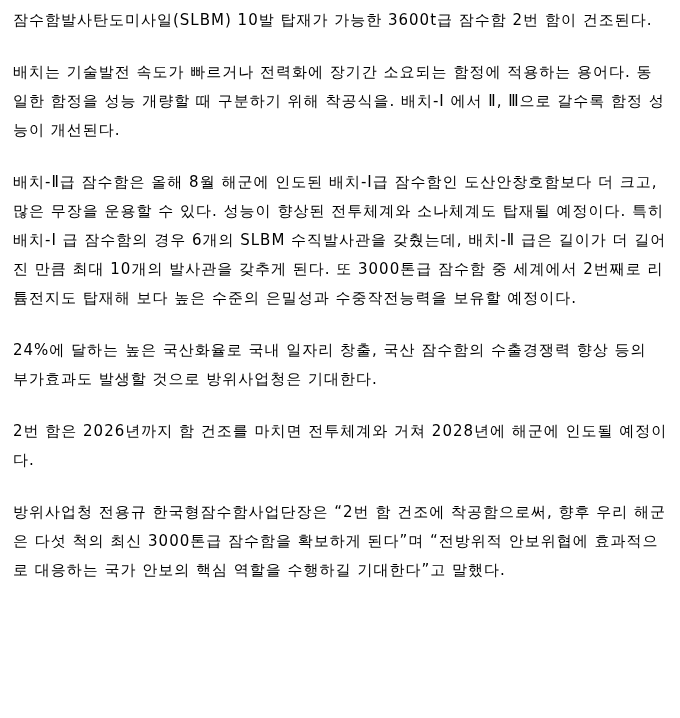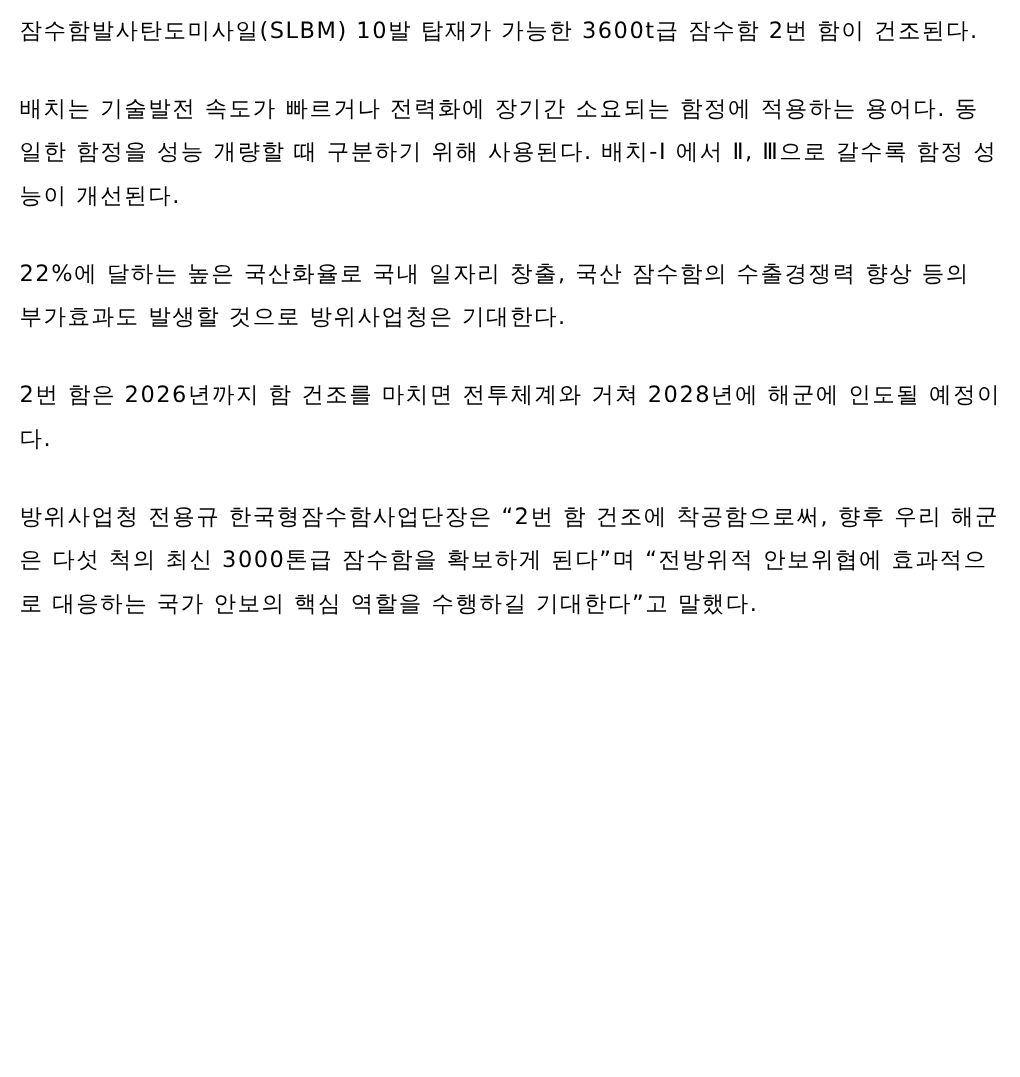--- a/index.html
+++ b/index.html
@@ -26,17 +26,18 @@
     overflow-wrap: break-word;
     text-align: left;
     white-space: normal;
   }
 </style>
 </head>
 <body>
 
 <main data-name="article-body">
   <p data-name="article-paragraph-1">잠수함발사탄도미사일(SLBM) 10발 탑재가 가능한 3600t급 잠수함 2번 함이 건조된다.</p>
-  <p data-name="article-paragraph-3">배치는 기술발전 속도가 빠르거나 전력화에 장기간 소요되는 함정에 적용하는 용어다. 동일한 함정을 성능 개량할 때 구분하기 위해 사용된다. 배치-Ⅰ 에서 Ⅱ, Ⅲ으로 갈수록 함정 성능이 개선된다.</p>
-  <p data-name="article-paragraph-6">22%에 달하는 높은 국산화율로 국내 일자리 창출, 국산 잠수함의 수출경쟁력 향상 등의 부가효과도 발생할 것으로 방위사업청은 기대한다.</p>
+  <p data-name="article-paragraph-3">배치는 기술발전 속도가 빠르거나 전력화에 장기간 소요되는 함정에 적용하는 용어다. 동일한 함정을 성능 개량할 때 구분하기 위해 착공식을. 배치-Ⅰ 에서 Ⅱ, Ⅲ으로 갈수록 함정 성능이 개선된다.</p>
+  <p data-name="article-paragraph-5">배치-Ⅱ급 잠수함은 올해 8월 해군에 인도된 배치-Ⅰ급 잠수함인 도산안창호함보다 더 크고, 많은 무장을 운용할 수 있다. 성능이 향상된 전투체계와 소나체계도 탑재될 예정이다. 특히 배치-Ⅰ 급 잠수함의 경우 6개의 SLBM 수직발사관을 갖췄는데, 배치-Ⅱ 급은 길이가 더 길어진 만큼 최대 10개의 발사관을 갖추게 된다. 또 3000톤급 잠수함 중 세계에서 2번째로 리튬전지도 탑재해 보다 높은 수준의 은밀성과 수중작전능력을 보유할 예정이다.</p>
+  <p data-name="article-paragraph-6">24%에 달하는 높은 국산화율로 국내 일자리 창출, 국산 잠수함의 수출경쟁력 향상 등의 부가효과도 발생할 것으로 방위사업청은 기대한다.</p>
   <p data-name="article-paragraph-7">2번 함은 2026년까지 함 건조를 마치면 전투체계와 거쳐 2028년에 해군에 인도될 예정이다.</p>
   <p data-name="article-paragraph-8">방위사업청 전용규 한국형잠수함사업단장은 “2번 함 건조에 착공함으로써, 향후 우리 해군은 다섯 척의 최신 3000톤급 잠수함을 확보하게 된다”며 “전방위적 안보위협에 효과적으로 대응하는 국가 안보의 핵심 역할을 수행하길 기대한다”고 말했다.</p>
 </main>
 
 </body></html>

